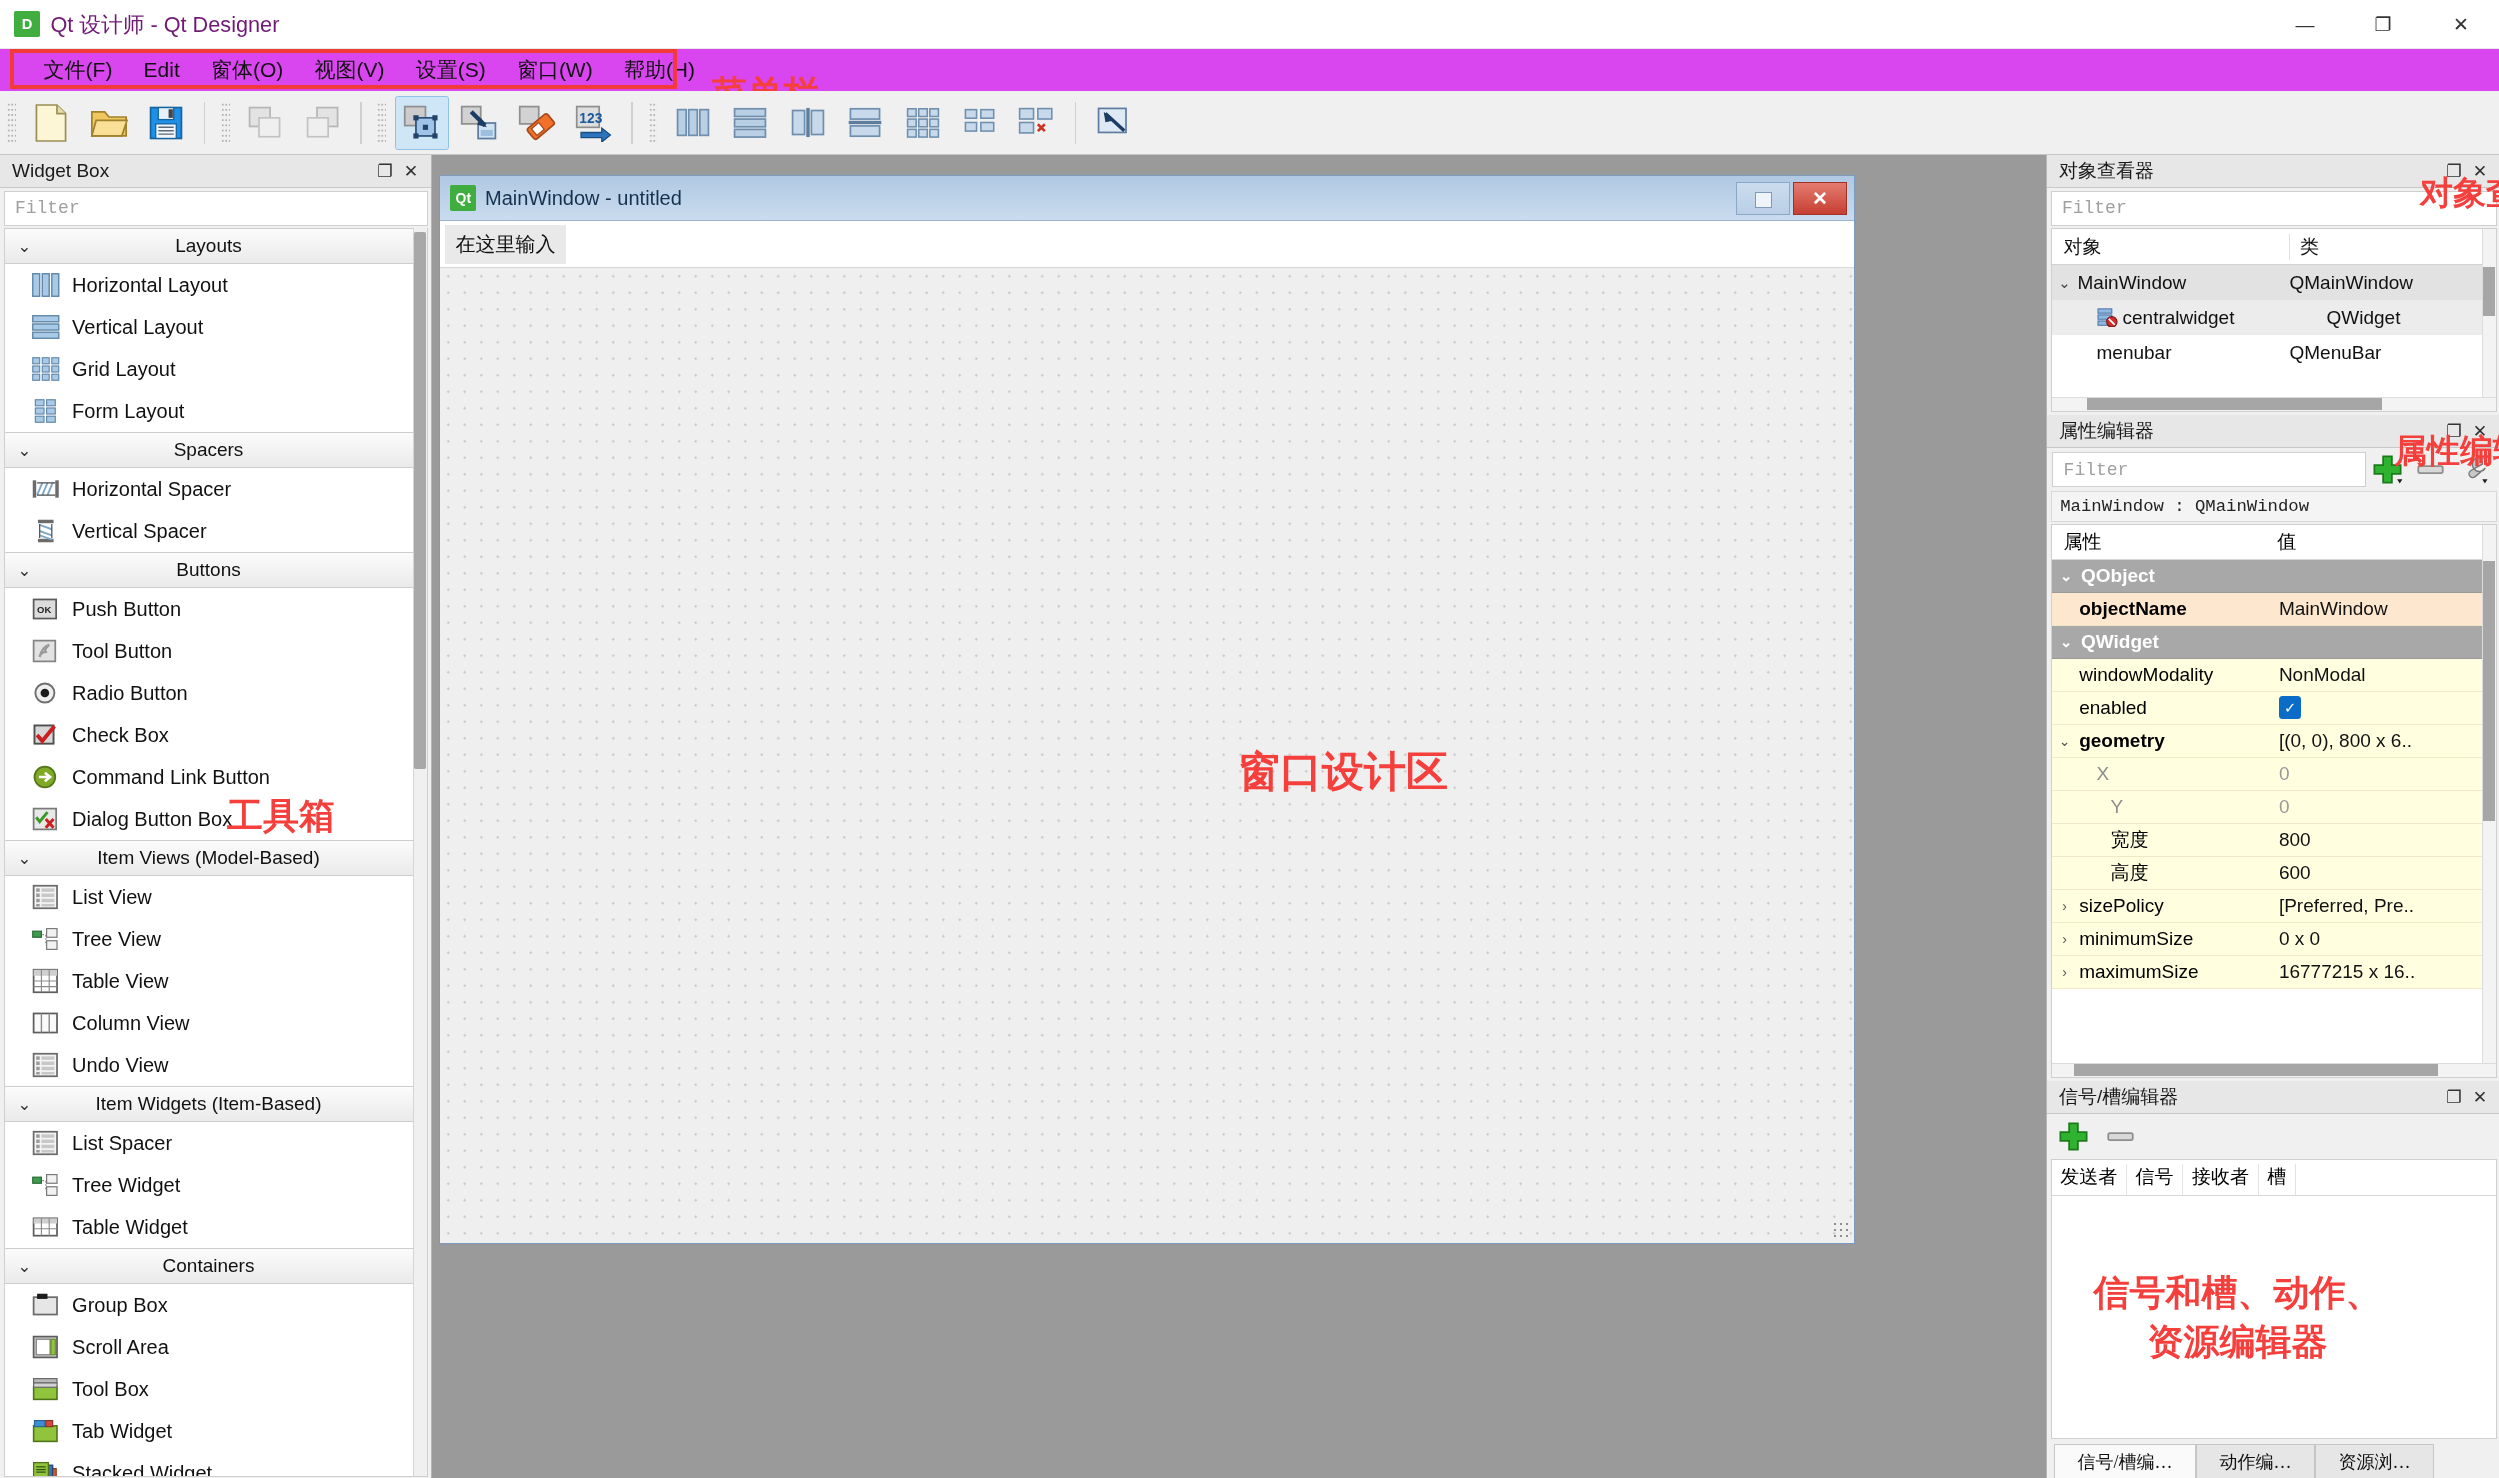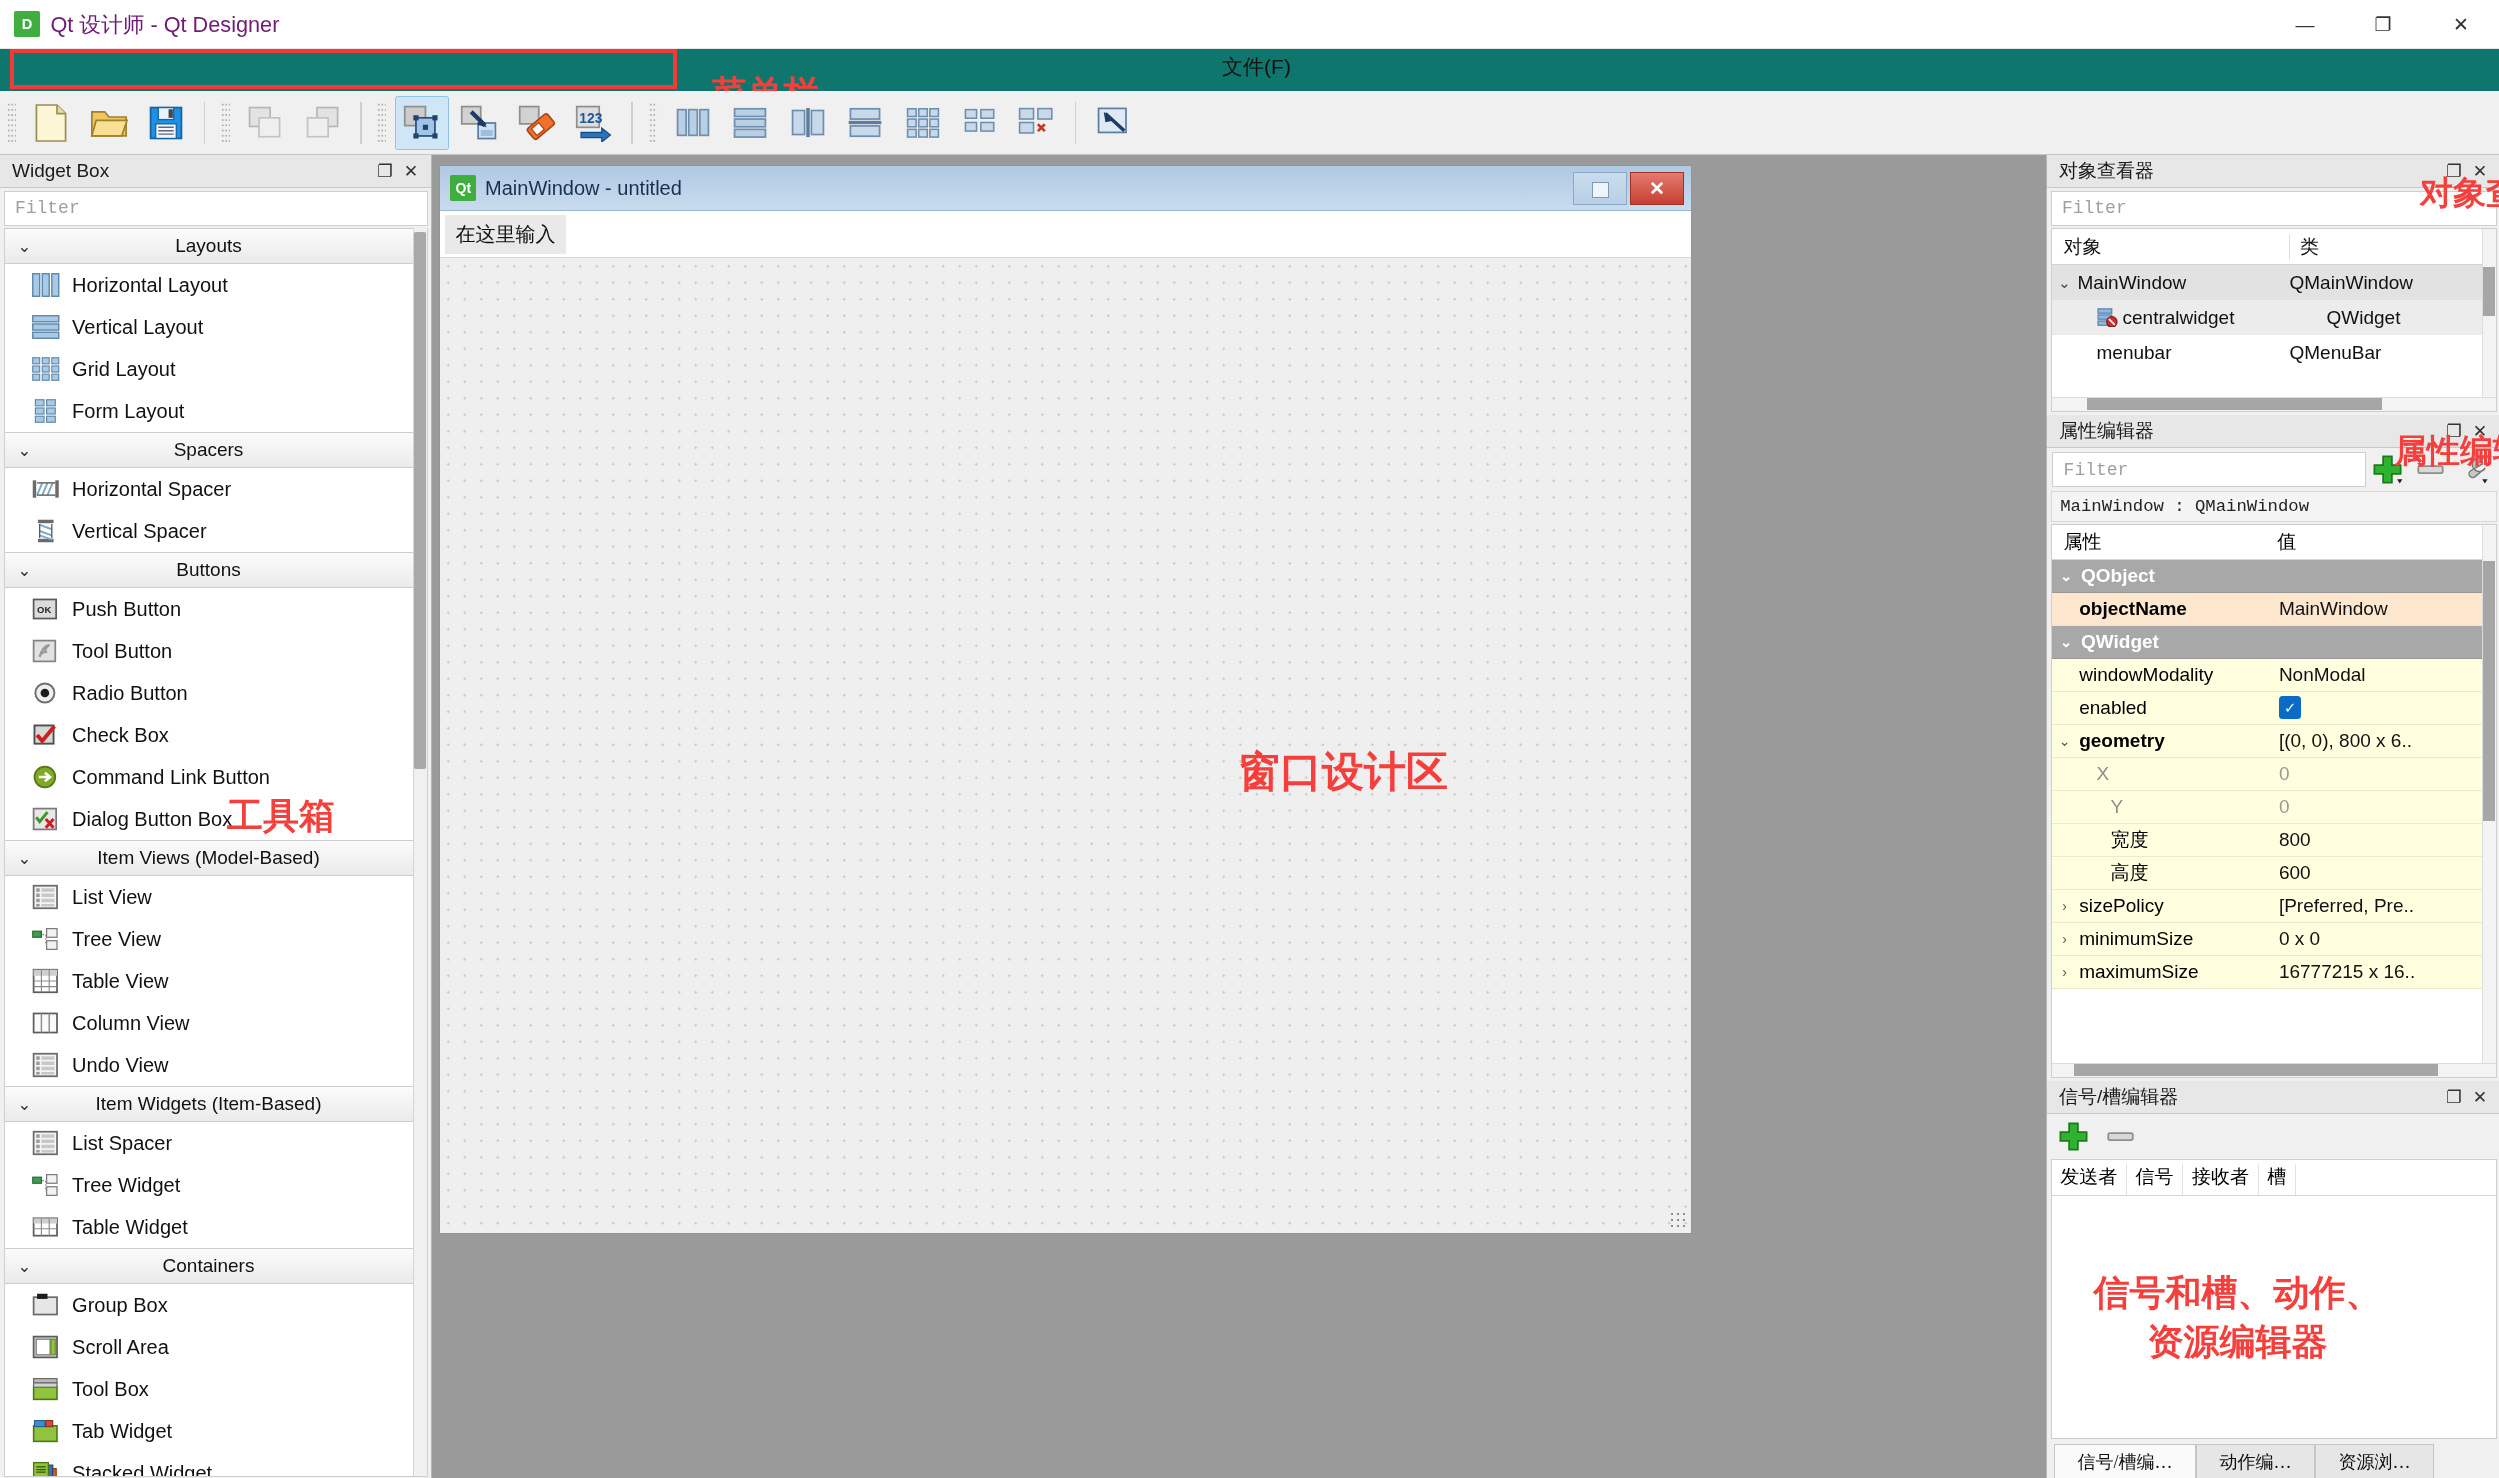--- a/index.html
+++ b/index.html
@@ -26,23 +26,22 @@
   .tb-title { font-size: 21.7px; color: #701a75; }
   .tb-controls { position: absolute; right: 0; top: 0; display: flex; height: 49px; }
   .tb-btn {
     width: 78px; height: 49px; display: flex; align-items: center; justify-content: center;
     font-size: 19px; color: #333;
   }
 
   
   .menubar-wrap { position: relative; height: 42px; }
   .menubar {
-    height: 42px; background: #0f766e; display: flex; align-items: center;
-    padding-left: 13px;
-    flex-direction: column;
+    height: 42px; background: #d946ef; display: flex; align-items: center;
+    padding-left: 28px;
   }
   .menu-item {
     font-size: 21px; color: #111; padding: 3.5px 15.6px; white-space: nowrap;
   }
   .redbox-menu {
     position: absolute; left: 10.4px; top: 0px; width: 667px; height: 40px;
     border: 4.3px solid #f23b38; pointer-events: none;
   }
   .anno {
     position: absolute; color: #f43f3c; font-weight: bold;
@@ -105,21 +104,21 @@
   .wb-item .ico { width: 40px; height: 29.5px; margin-right: 12px; flex: none;
                   display: flex; align-items: center; justify-content: flex-end; }
   .wb-scrollbar { position: absolute; right: 0; top: 0; width: 14px; height: 100%;
                   background: #f0f0f0; border-left: 0.9px solid #d5d5d5; }
   .wb-thumb { position: absolute; left: 0.9px; width: 11.3px; background: #a8a8a8; border-radius: 1.7px; }
   .anno-toolbox { left: 227px; top: 637px; font-size: 36px; }
 
   
   .center { flex: 1; background: #9a9a9a; position: relative; padding: 17.3px 0 0 0; }
   .formwin {
-    position: absolute; left: 7px; top: 10px; width: 1253px; height: 1069px;
+    position: absolute; left: 7px; top: 20px; width: 1416px; height: 1069px;
     background: #efefef; border: 1.7px solid #7a9ac0;
   }
   .formwin-title {
     height: 45px; background: linear-gradient(to bottom,#b0c8e2,#c9dcef);
     display: flex; align-items: center; padding: 0 3.5px 0 10.4px;
     border-bottom: 0.9px solid #9bb4d0;
   }
   .fw-icon { width: 26px; height: 26px; background: #3fae3f; color: #fff;
              font-size: 14px; font-weight: bold; display:flex; align-items:center;
              justify-content:center; margin-right: 8.7px; border-radius: 1.7px; }

